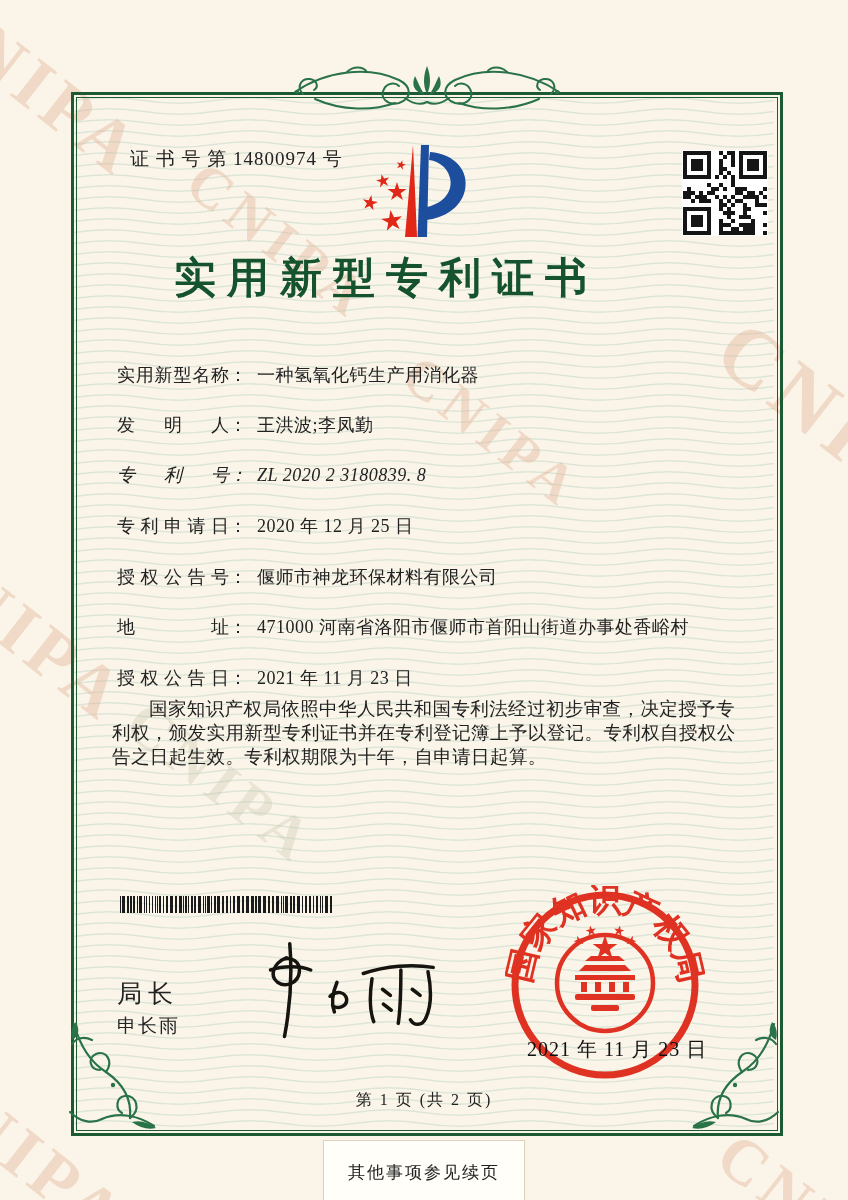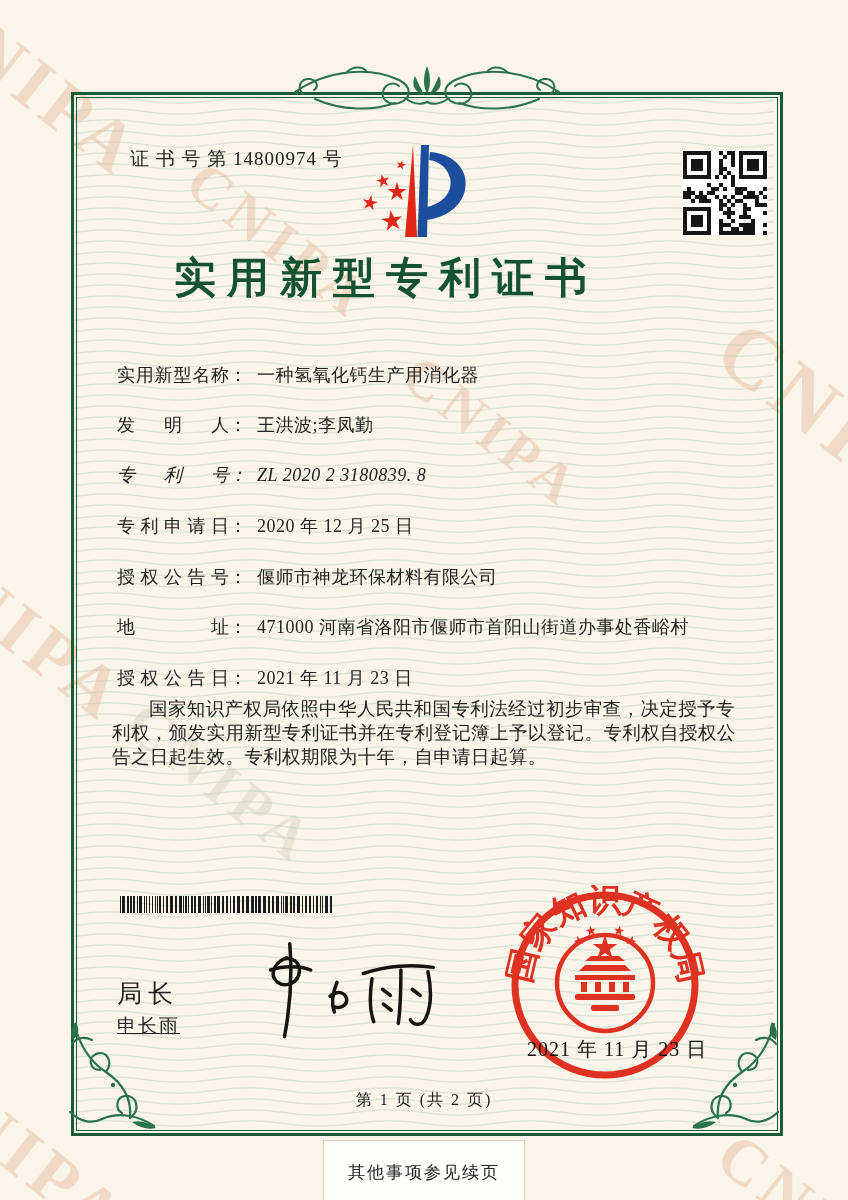--- a/index.html
+++ b/index.html
@@ -50,21 +50,21 @@
   .flabel{display:inline-block;width:112px;text-align:justify;text-align-last:justify;vertical-align:top;}
   .fcolon{display:inline-block;margin-right:10px;}
   .fvalue{letter-spacing:.5px;margin-top:8px;}
   .grant2{position:absolute;left:450px;top:0;white-space:nowrap;}
   .paras{
     position:absolute;left:112px;top:697px;width:632px;z-index:4;
     font-size:18.5px;line-height:24px;letter-spacing:.4px;
   }
   .paras p{margin:0;text-indent:2em;}
   .director-label{position:absolute;left:117px;top:977px;font-size:25px;letter-spacing:6px;z-index:4;}
-  .director-name{position:absolute;left:117px;top:1013px;font-size:19px;letter-spacing:2px;z-index:4;text-decoration:underline;}
+  .director-name{position:absolute;left:117px;top:1013px;font-size:19px;letter-spacing:2px;z-index:4;}
   .seal-date{
     position:absolute;left:527px;top:1036px;font-size:20px;color:#101010;
     letter-spacing:1px;z-index:6;white-space:nowrap;
   }
   .page-indicator{
     position:absolute;left:0;top:1090px;width:848px;text-align:center;
     font-size:16px;letter-spacing:2px;z-index:4;
   }
   .cont-note{
     position:absolute;left:50%;top:1140px;transform:translateX(-50%);

